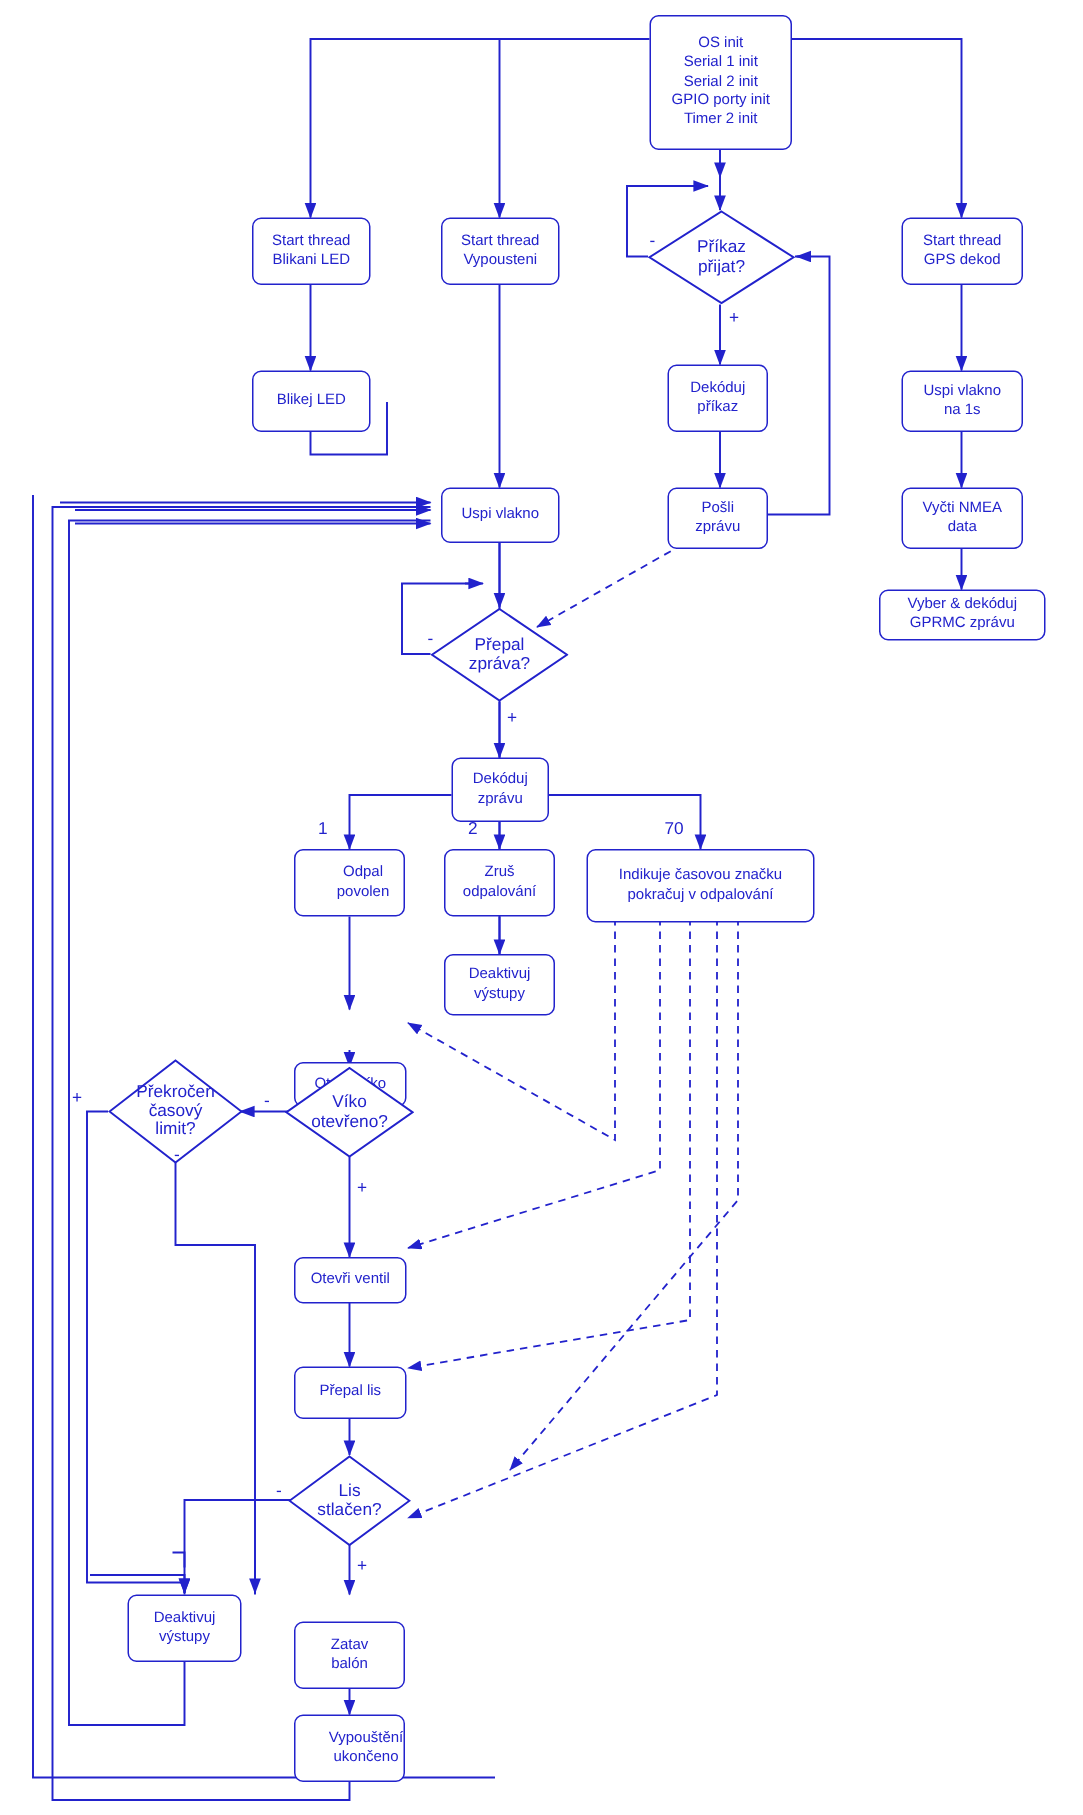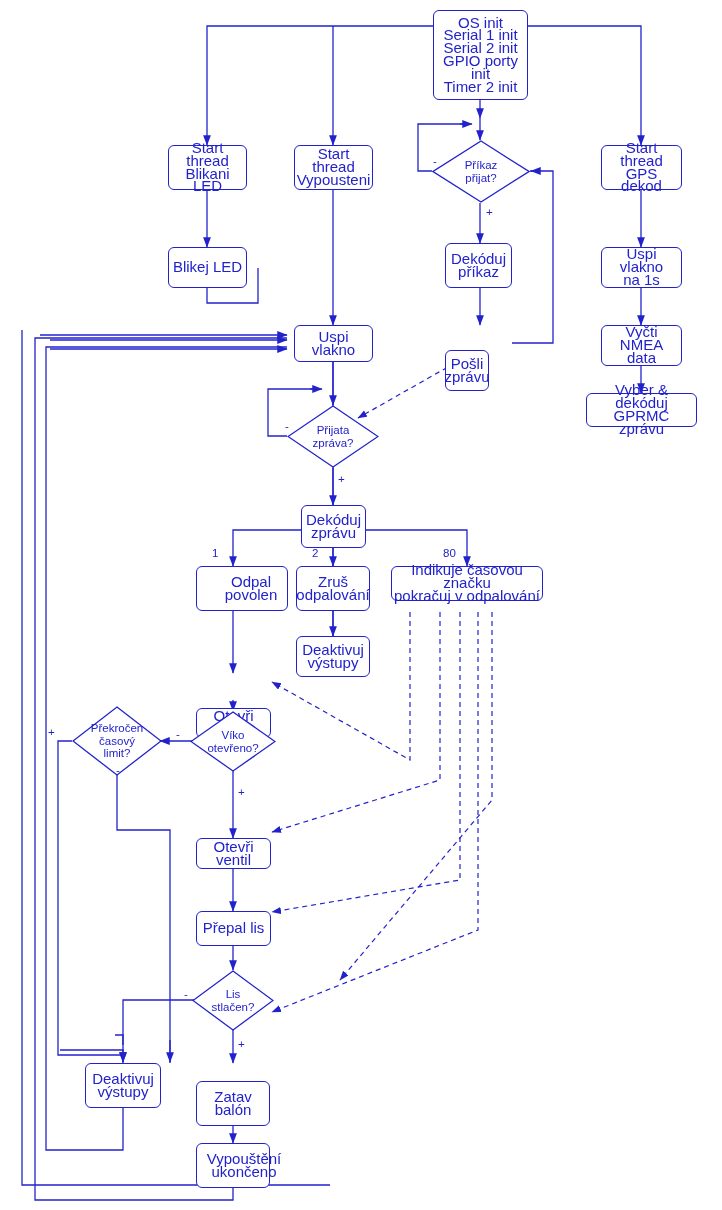--- a/index.html
+++ b/index.html
@@ -21,21 +21,21 @@
     top: 0;
     width: 722px;
     height: 1210px;
   }
   .node {
     position: absolute;
     box-sizing: border-box;
     border: 1px solid #2222cc;
     border-radius: 6px;
     color: #2222cc;
-    font-size: 15px;
+    font-size: 10px;
     line-height: 12.8px;
     text-align: center;
     display: flex;
     align-items: center;
     justify-content: center;
     background: #ffffff;
     white-space: pre-line;
     padding: 1px 2px;
   }
   .diamond-wrap {
@@ -200,49 +200,49 @@
   </div>
 
   <div class="node" style="left:168px;top:247px;width:79px;height:41px;">Blikej LED</div>
 
   <div class="node" style="left:445px;top:243px;width:67px;height:45px;">Dekóduj
 příkaz</div>
 
   <div class="node" style="left:601px;top:247px;width:81px;height:41px;">Uspi vlakno
 na 1s</div>
 
-  <div class="node" style="left:445px;top:325px;width:44px;height:41px;margin-top:25px;">Pošli
+  <div class="node" style="left:445px;top:325px;width:67px;height:41px;">Pošli
 zprávu</div>
 
   <div class="node" style="left:601px;top:325px;width:81px;height:41px;">Vyčti NMEA
 data</div>
 
   <div class="node" style="left:294px;top:325px;width:79px;height:37px;">Uspi vlakno</div>
 
   <div class="node" style="left:586px;top:393px;width:111px;height:34px;">Vyber &amp; dekóduj
 GPRMC zprávu</div>
 
   <div class="diamond-wrap" style="left:287px;top:405px;width:92px;height:63px;">
     <svg width="92" height="63" style="position:absolute;left:0;top:0;">
         <polygon points="46,1 91,31.5 46,62 1,31.5" fill="#ffffff" stroke="#2222cc" stroke-width="1.3"></polygon>
       </svg>
-    <span class="diamond-label">Přijata
+    <span class="diamond-label">Přepal
 zpráva?</span>
   </div>
 
   <div class="node" style="left:301px;top:505px;width:65px;height:43px;">Dekóduj
 zprávu</div>
 
-  <div class="node" style="left:196px;top:566px;width:92px;height:45px;padding-left:20px;">Odpal
+  <div class="node" style="left:196px;top:566px;width:74px;height:45px;padding-left:20px;">Odpal
 povolen</div>
 
   <div class="node" style="left:296px;top:566px;width:74px;height:45px;">Zruš
 odpalování</div>
 
-  <div class="node" style="left:391px;top:566px;width:152px;height:35px;">Indikuje časovou značku
+  <div class="node" style="left:391px;top:566px;width:152px;height:49px;">Indikuje časovou značku
 pokračuj v odpalování</div>
 
   <div class="node" style="left:196px;top:708px;width:75px;height:30px;">Otevři víko</div>
 
   <div class="node" style="left:296px;top:636px;width:74px;height:41px;">Deaktivuj
 výstupy</div>
 
   <div class="diamond-wrap" style="left:190px;top:711px;width:86px;height:61px;">
     <svg width="86" height="61" style="position:absolute;left:0;top:0;">
         <polygon points="43,1 85,30.5 43,60 1,30.5" fill="#ffffff" stroke="#2222cc" stroke-width="1.3"></polygon>
@@ -280,21 +280,21 @@
 
   <div class="node" style="left:196px;top:1143px;width:74px;height:45px;padding-left:24px;">Vypouštění
 ukončeno</div>
 
   <div class="edge-label" style="left:433px;top:155px;">-</div>
   <div class="edge-label" style="left:486px;top:206px;">+</div>
   <div class="edge-label" style="left:285px;top:420px;">-</div>
   <div class="edge-label" style="left:338px;top:473px;">+</div>
   <div class="edge-label" style="left:212px;top:547px;">1</div>
   <div class="edge-label" style="left:312px;top:547px;">2</div>
-  <div class="edge-label" style="left:443px;top:547px;">80</div>
+  <div class="edge-label" style="left:443px;top:547px;">70</div>
   <div class="edge-label" style="left:176px;top:728px;">-</div>
   <div class="edge-label" style="left:238px;top:786px;">+</div>
   <div class="edge-label" style="left:48px;top:726px;">+</div>
   <div class="edge-label" style="left:116px;top:764px;">-</div>
   <div class="edge-label" style="left:184px;top:988px;">-</div>
   <div class="edge-label" style="left:238px;top:1038px;">+</div>
 
 </div>
 
 </body></html>

